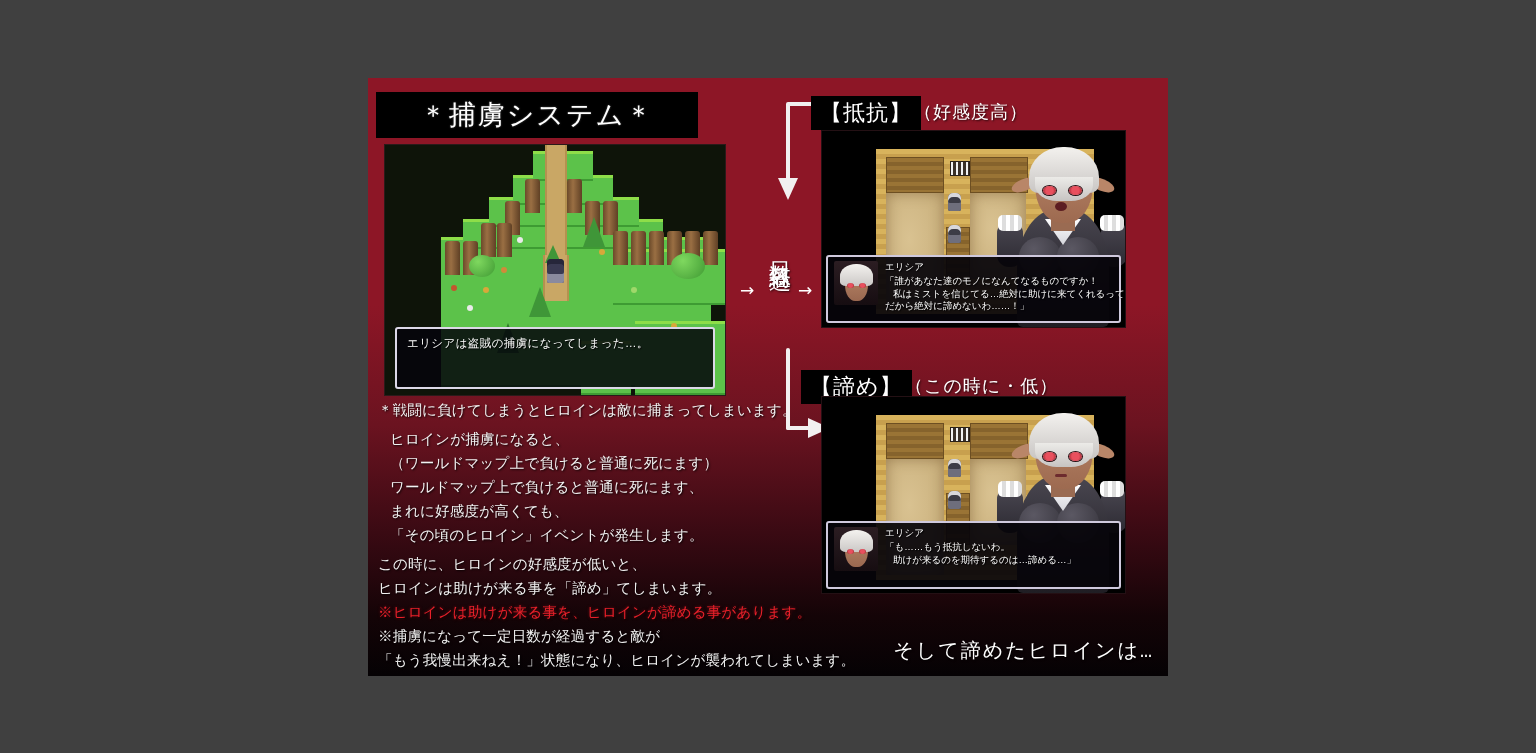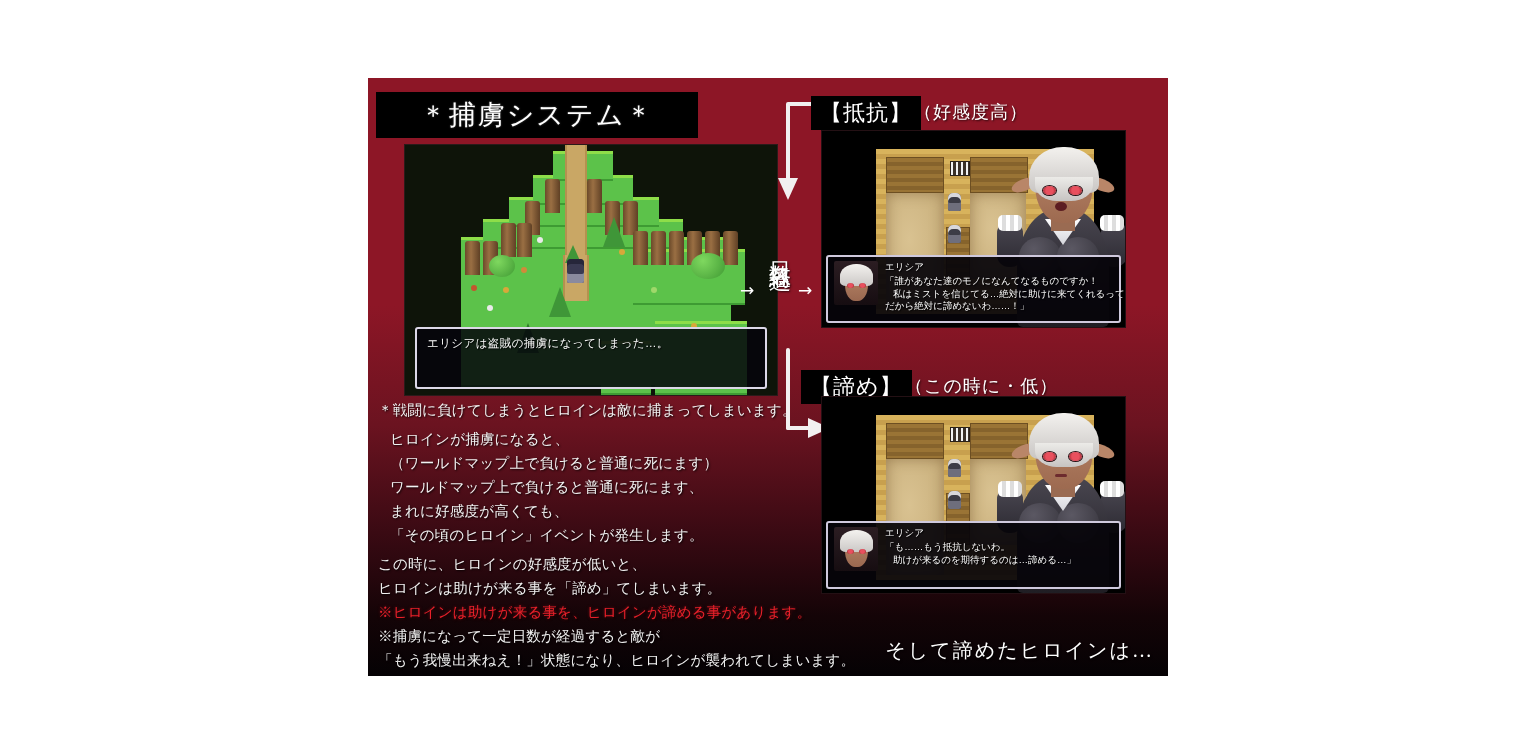--- a/index.html
+++ b/index.html
@@ -2,21 +2,21 @@
 <html><head>
 <meta charset="utf-8">
 <style>
   html, body {
     margin: 0; padding: 0;
     background: #111112;
     width: 1536px; height: 753px;
     overflow: hidden;
     font-family: "Liberation Serif", "DejaVu Serif", serif;
   }
-  #stage { position: relative; width: 1536px; height: 753px; background: #ffffff; }
+  #stage { position: relative; width: 1536px; height: 753px; background: #404040; }
 
   
   .panel {
     position: absolute;
     left: 368px; top: 78px;
     width: 800px; height: 598px;
     background: linear-gradient(to bottom,
                  #8d1626 0%, #8d1626 38%, #6b1320 58%,
                  #3a0a13 76%, #140407 90%, #050204 100%);
     overflow: hidden;
@@ -30,26 +30,25 @@
     display: flex; align-items: center; justify-content: center;
   }
   .title-bar span {
     color: #fff; font-size: 27px; letter-spacing: 2px;
     font-family: "Liberation Serif", "DejaVu Serif", serif;
     text-shadow: 0 0 2px rgba(255,255,255,.35);
   }
 
   
   .map-shot {
-    position: absolute; left: 36px; top: 66px;
+    position: absolute; left: 16px; top: 66px;
     width: 340px; height: 250px;
     background: #0d1408;
     overflow: hidden;
     border: 1px solid #2b1a1a;
-    padding-left: 32px;
   }
   .map-dark { position:absolute; inset:0; background:#0e1409; }
   .grass {
     position:absolute;
     background:#5cc24a;
     box-shadow: inset 0 3px 0 #8ede49, inset 0 -2px 0 #3e9b33;
   }
   .road {
     position:absolute; background:#c9a765;
     box-shadow: inset 2px 0 0 #b4914f, inset -2px 0 0 #b4914f;
@@ -269,21 +268,21 @@
   .dlg-line {
     color:#fff; font-size:9.5px; line-height:12.5px; white-space:nowrap;
     font-family:"Liberation Sans","DejaVu Sans",sans-serif;
     text-shadow:1px 1px 1px #000;
   }
   .dlg-line.ind { padding-left:8px; }
 
   .closing {
     position:absolute; right:14px; bottom:12px;
     color:#fff; font-size:20px; letter-spacing:2px;
-    font-family:Liberation Serif, serif;
+    font-family:Liberation Mono, monospace;
     text-shadow:1px 1px 2px rgba(0,0,0,.8);
   }
   svg.flow { position:absolute; left:0; top:0; overflow:visible; }
 </style>
 </head>
 <body>
 
 <div id="stage">
   <div class="panel">
 

